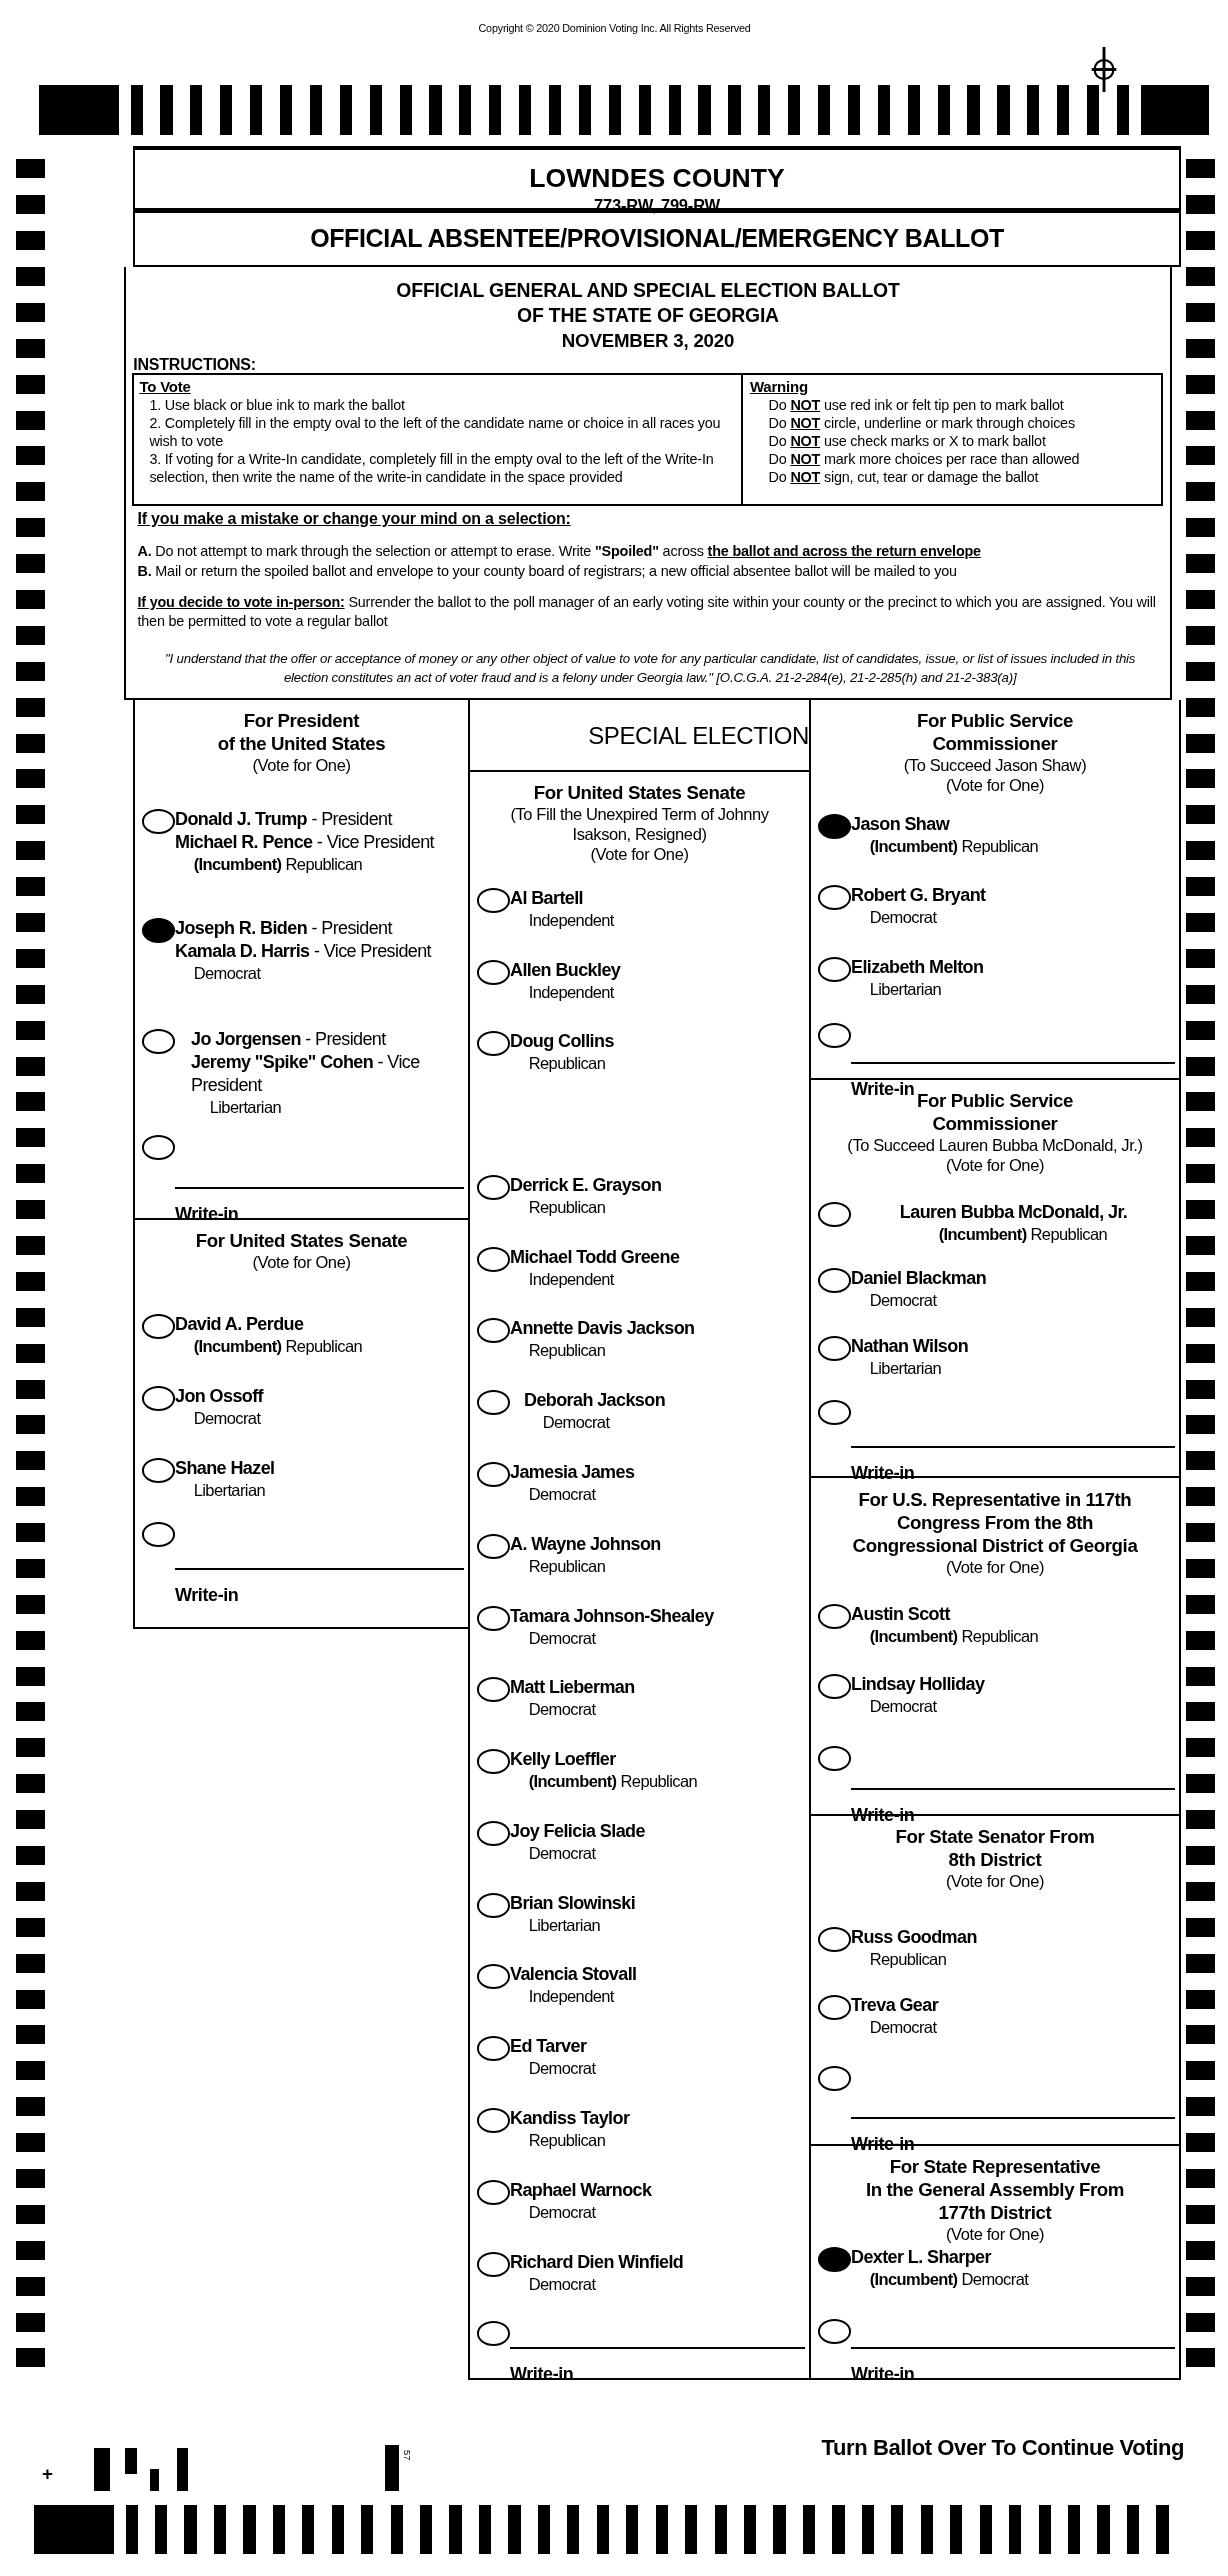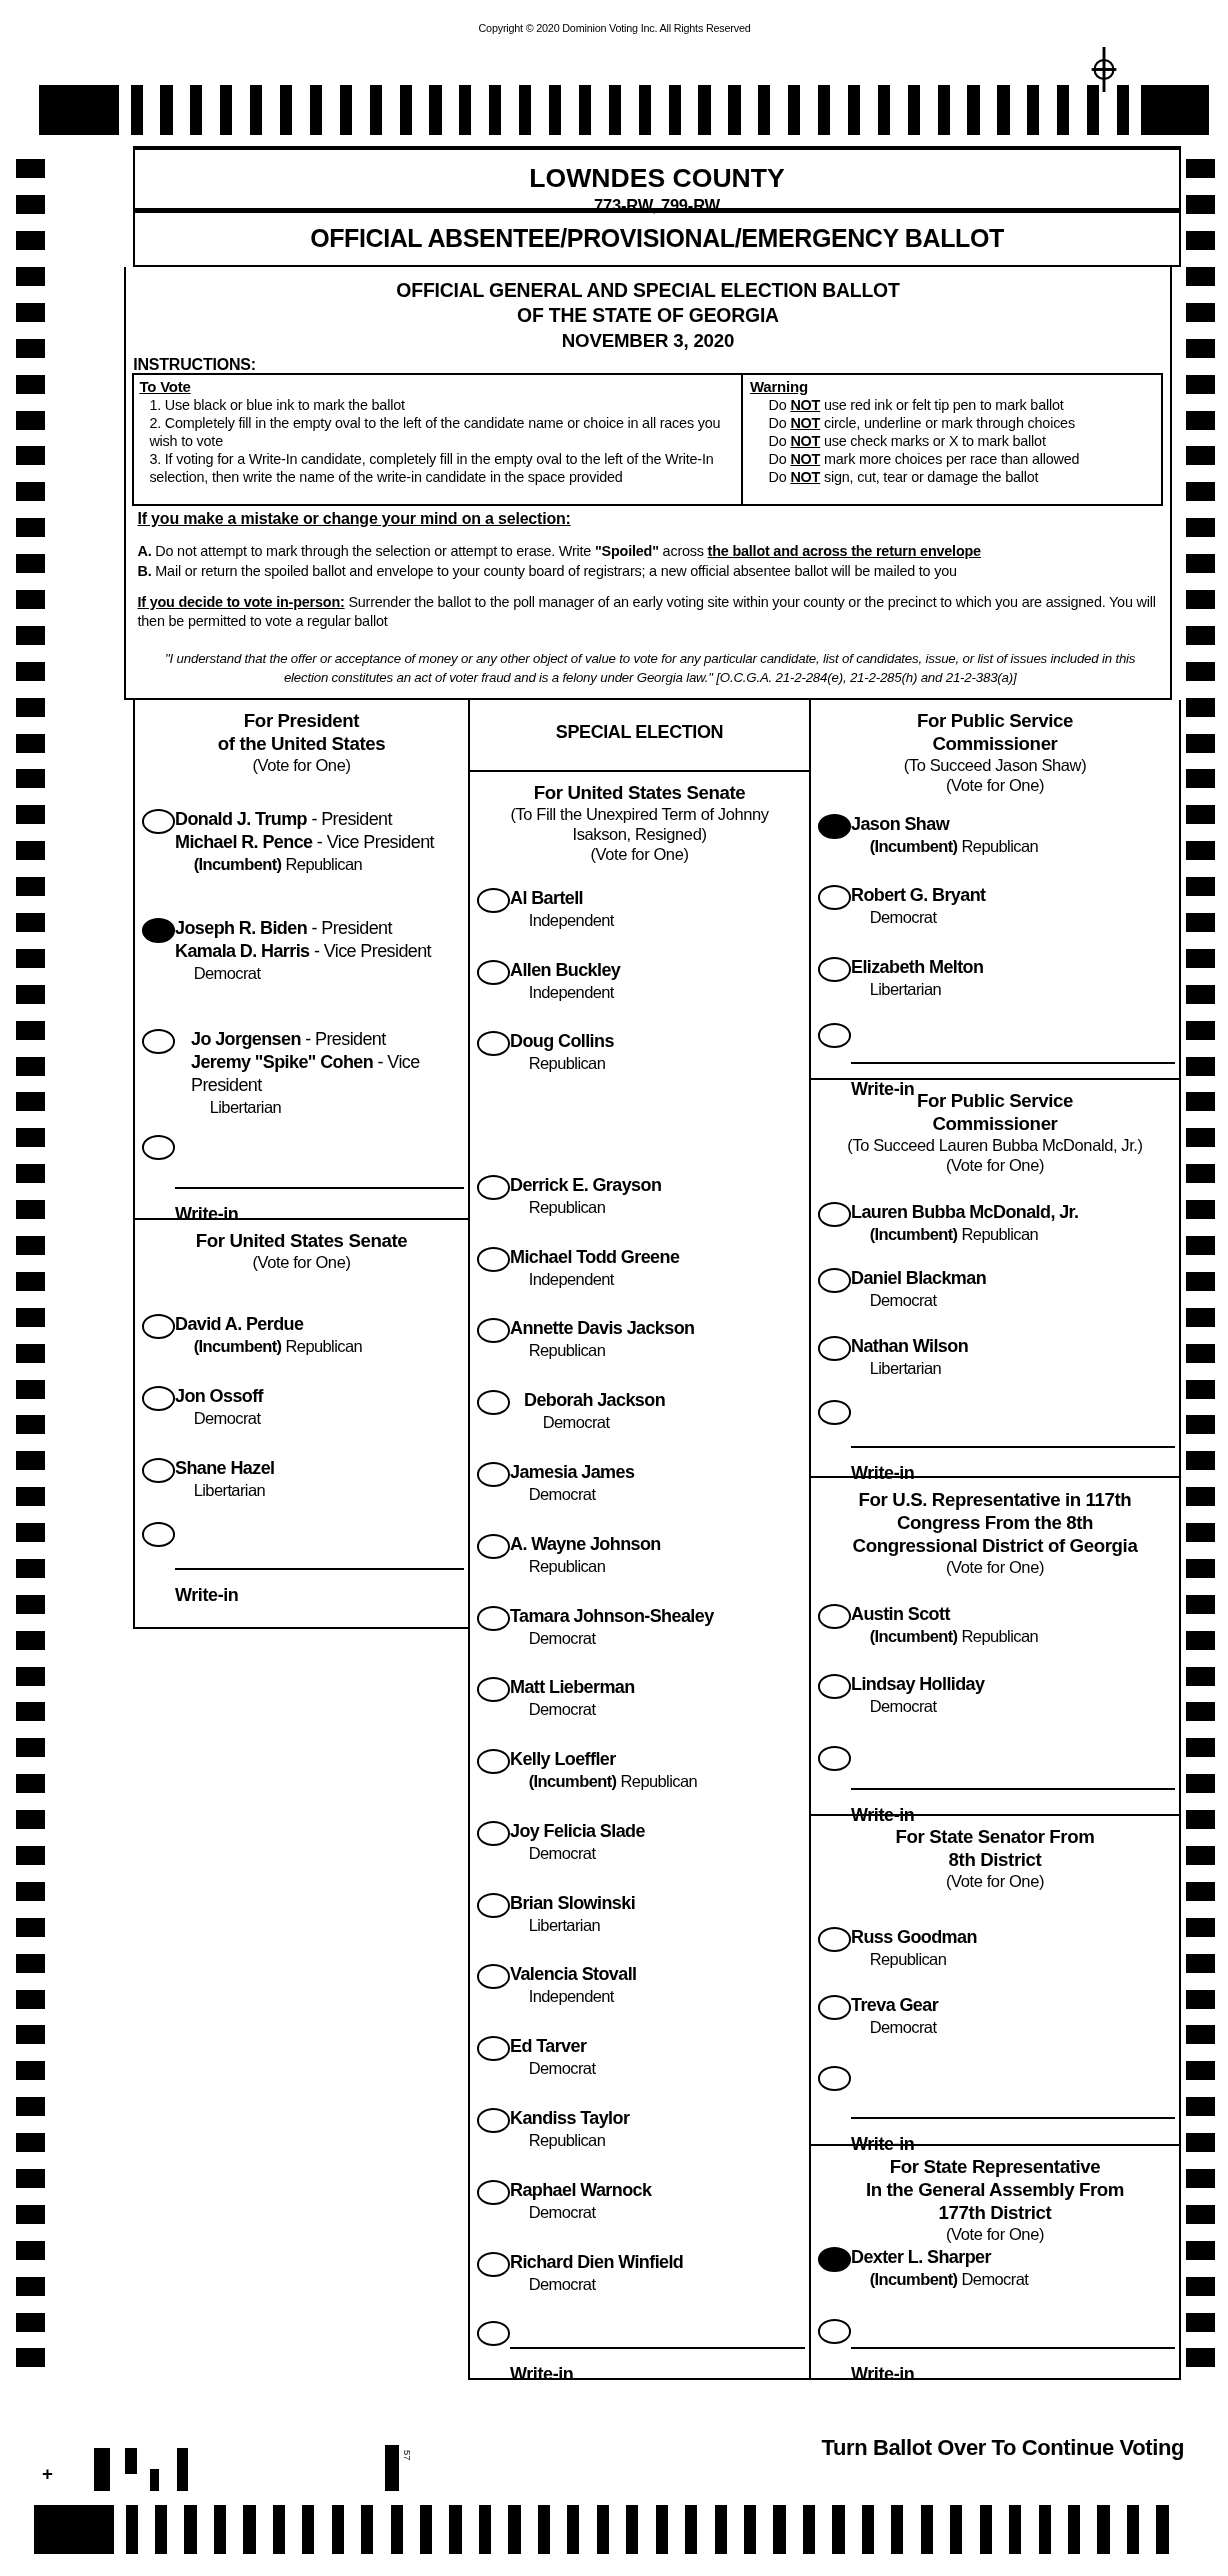--- a/index.html
+++ b/index.html
@@ -60,21 +60,21 @@
         border-radius:50%;background:#fff;box-sizing:border-box;}
   .oval.filled{background:#000;}
   .ctext{margin-left:40px;margin-right:2.9px;}
   .cname{font-size:18px;font-weight:bold;line-height:23px;letter-spacing:-0.6px;}
   .cnorm{font-weight:normal;}
   .cparty{font-size:16.5px;line-height:21px;margin-left:18.7px;letter-spacing:-0.6px;}
   .wirow{position:absolute;left:40px;right:4.3px;border-top:2.2px solid #000;padding-top:15px;}
   .wi-label{font-size:18px;font-weight:bold;letter-spacing:-0.4px;}
   .special{position:absolute;top:0;left:0;width:100%;height:72px;box-sizing:border-box;
            border-bottom:2.2px solid #000;text-align:center;}
-  .special-t{font-size:18px;font-weight:bold;margin-top:21.5px;letter-spacing:-0.4px;}
+  .special-t{font-size:24px;font-weight:normal;margin-top:21.5px;letter-spacing:-0.4px;text-align:right;}
 
   .fbar{position:absolute;background:#000;}
   .plus{position:absolute;font-size:18.7px;font-weight:bold;}
   .stub{position:absolute;font-size:9.3px;writing-mode:vertical-rl;letter-spacing:0;}
   .turnover{position:absolute;top:2435px;left:782px;width:402px;text-align:right;
             font-size:22px;font-weight:bold;letter-spacing:-0.4px;}
 </style>
 </head>
 <body>
 
@@ -560,21 +560,21 @@
         </div>
         <div class="wirow" style="top: 362px;"><span class="wi-label">Write-in</span></div>
       </section>
       <section class="race race-sep" style="top: 380px; height: 398px;">
         <div class="race-header">
           <div class="rtitle">For Public Service</div>
           <div class="rtitle">Commissioner</div>
           <div class="rsub">(To Succeed Lauren Bubba McDonald, Jr.)</div>
           <div class="rsub">(Vote for One)</div>
         </div>
-        <div class="cand" style="top: 121px; height: 70px;">
+        <div class="cand" style="top: 121px; height: 70px; text-align: center;">
           <span class="oval"></span>
           <div class="ctext">
             <div class="cname"><span>Lauren Bubba McDonald, Jr.</span></div>
             <div class="cparty"><span class="b">(Incumbent)</span> <span>Republican</span></div>
           </div>
         </div>
         <div class="cand" style="top: 187px; height: 70px;">
           <span class="oval"></span>
           <div class="ctext">
             <div class="cname"><span>Daniel Blackman</span></div>

